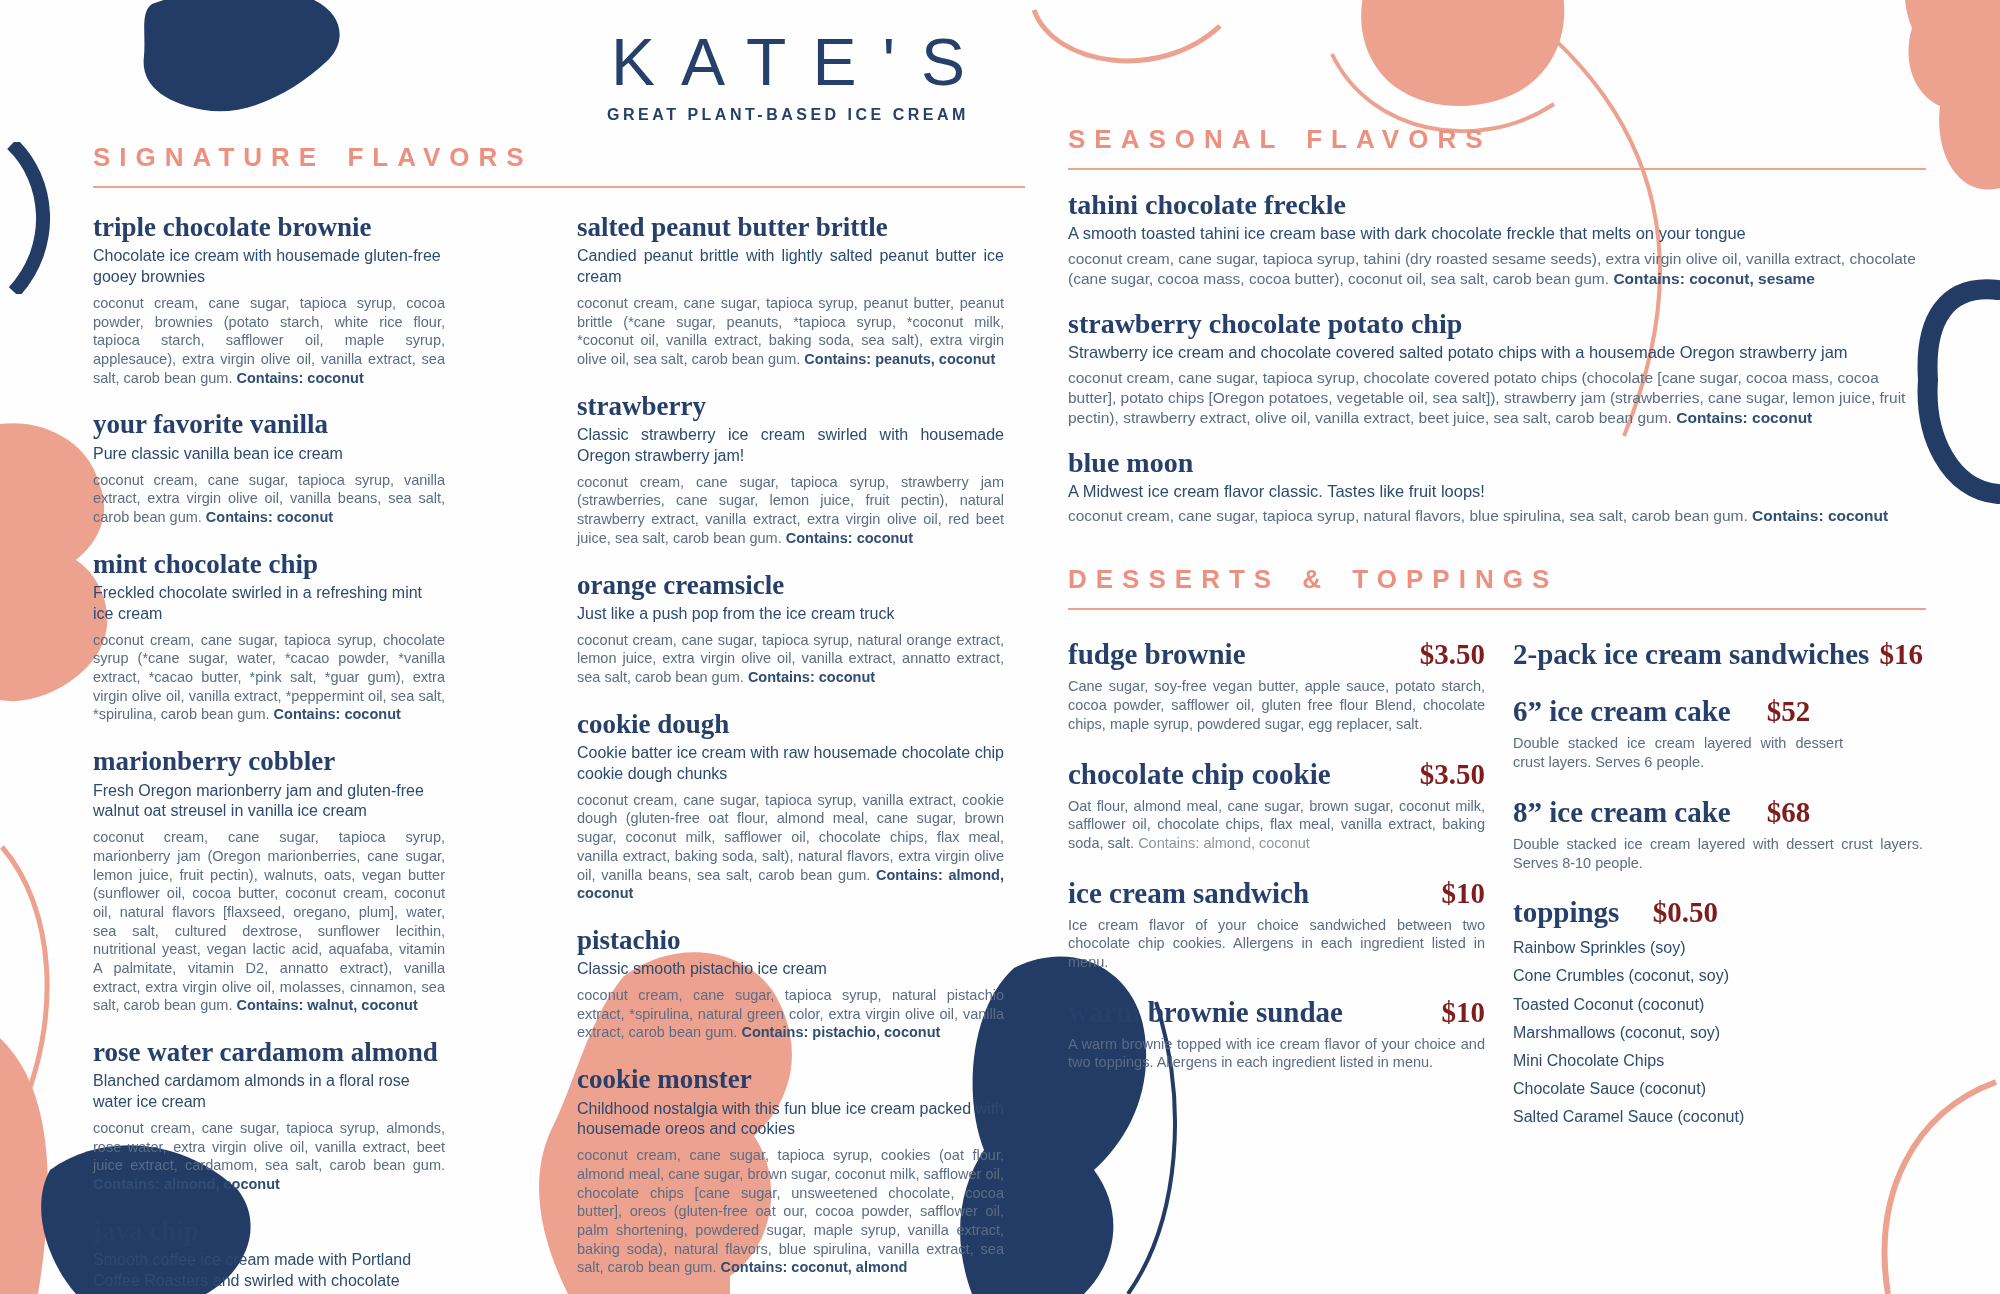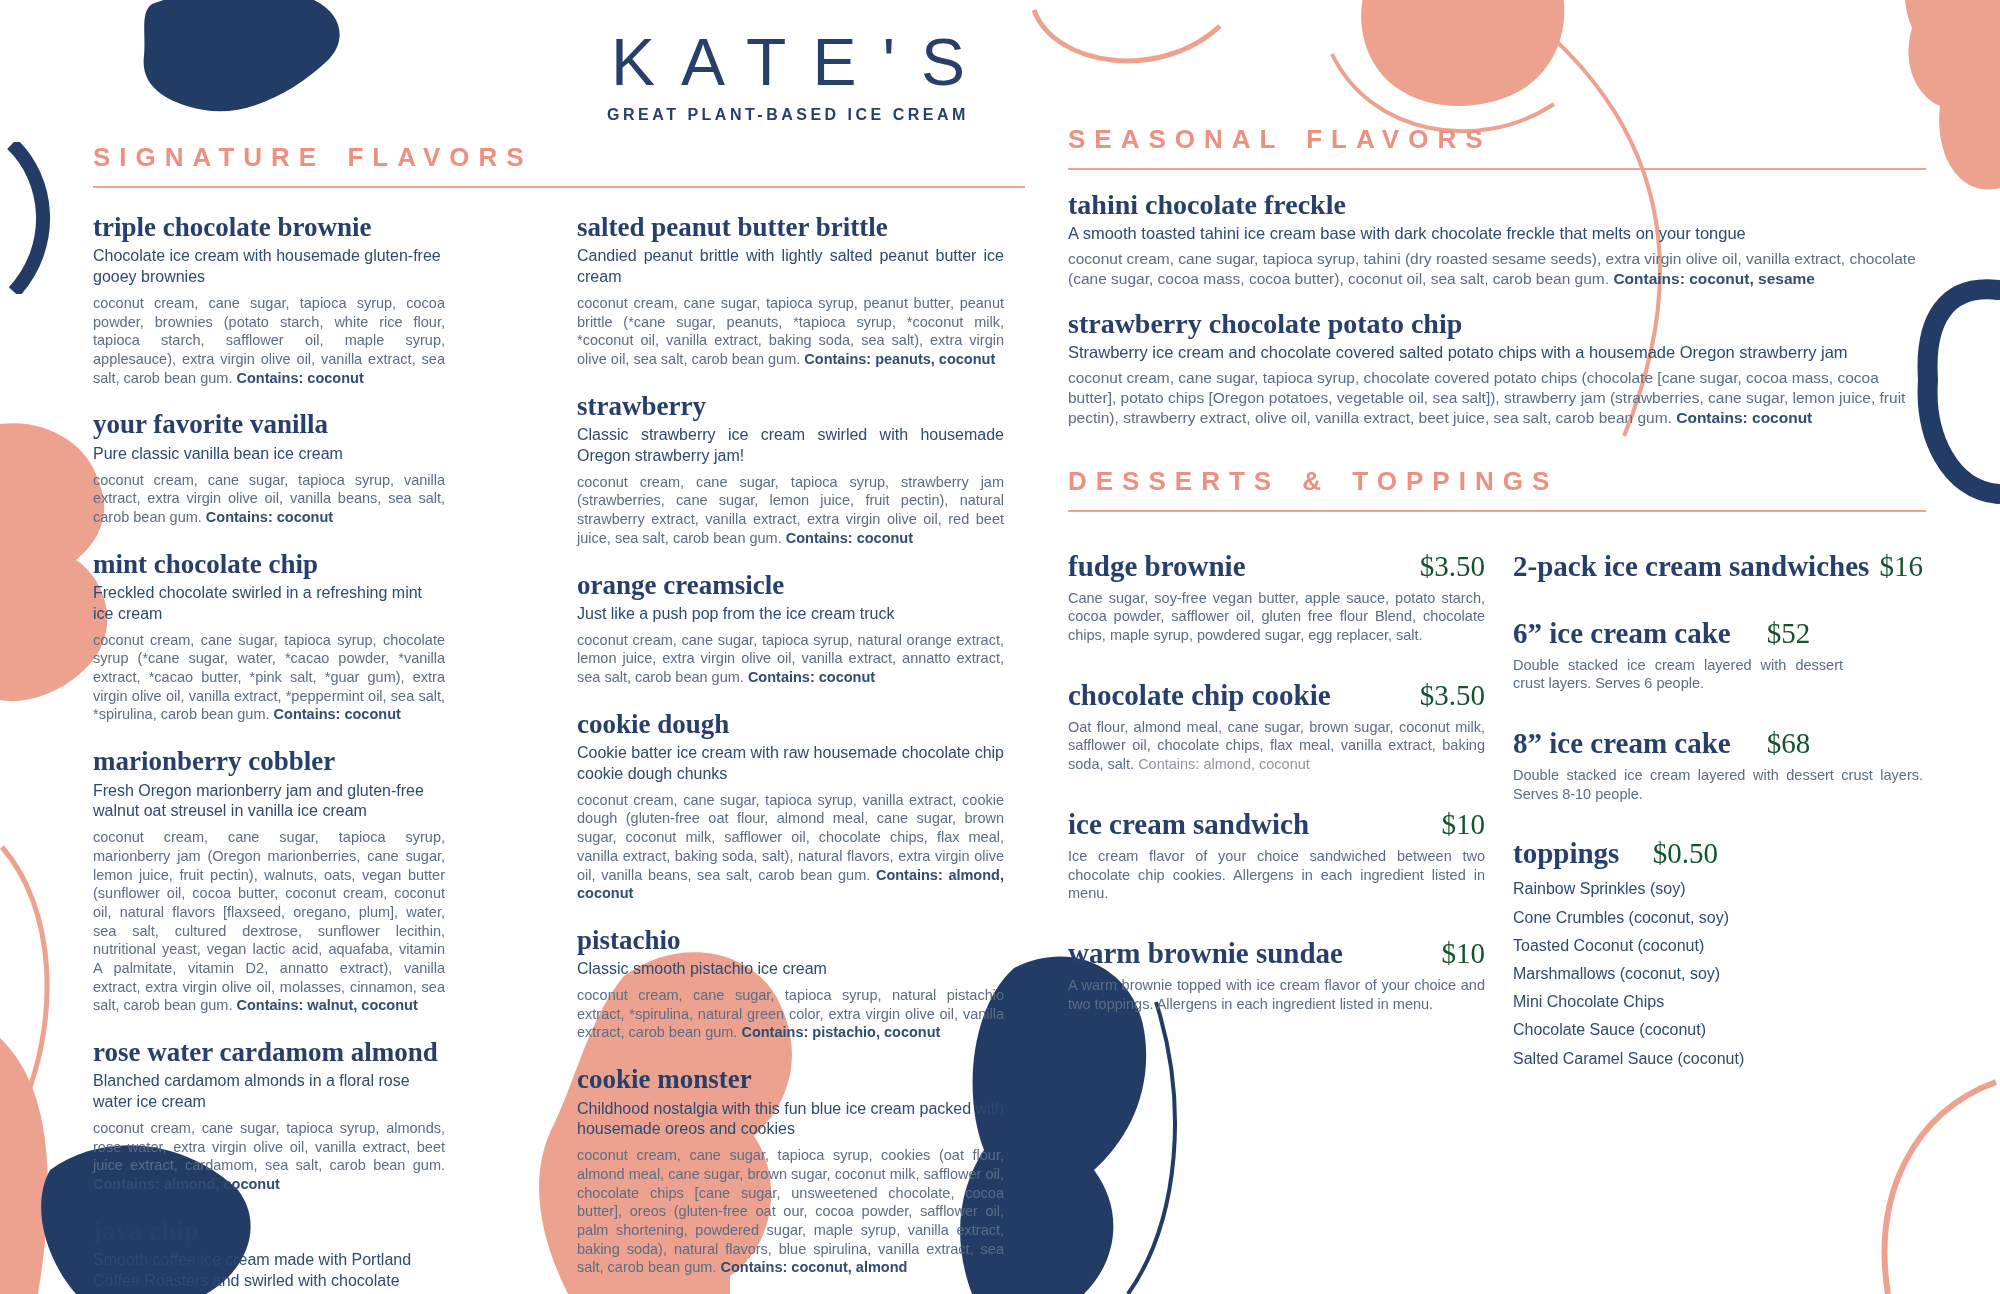--- a/index.html
+++ b/index.html
@@ -36,24 +36,24 @@
   .seasonal-item{margin-top:20px;}
   .seasonal-item h3{margin:0;font-family:"Liberation Serif",serif;font-weight:bold;font-size:28px;color:#27406b;line-height:1.05;}
   .seasonal-item .desc{margin:4px 0 4px 0;font-size:16.5px;}
   .seasonal-item .ing{font-size:15.5px;text-align:left;}
 
   
   .desserts-title{margin-top:38px;}
   .d-cols{display:flex;margin-top:4px;}
   .d-col-left{width:417px;margin-right:28px;}
   .d-col-right{width:410px;}
-  .d-item{margin-top:34px;}
+  .d-item{margin-top:24px;}
   .d-row{display:flex;align-items:baseline;}
   .d-row h3{margin:0;font-family:"Liberation Serif",serif;font-weight:bold;font-size:29px;color:#27406b;line-height:1.0;}
-  .d-price{font-family:"Liberation Serif",serif;font-weight:normal;font-size:29px;color:#14532d;}
+  .d-price{font-family:"Liberation Serif",serif;font-weight:bold;font-size:29px;color:#7f1d1d;}
   .price-right{margin-left:auto;}
   .price-gap{margin-left:36px;}
   .d-item .ing{margin-top:6px;}
   .toppings-list{margin-top:8px;}
   .top-item{font-size:16px;color:#2d4a70;margin-top:9px;line-height:1.2;}
 </style>
 </head>
 <body>
 
 <div class="page">
@@ -202,20 +202,25 @@
       <p class="desc">A smooth toasted tahini ice cream base with dark chocolate freckle that melts on your tongue</p>
       <p class="ing"><span>coconut cream, cane sugar, tapioca syrup, tahini (dry roasted sesame seeds), extra virgin olive oil, vanilla extract, chocolate (cane sugar, cocoa mass, cocoa butter), coconut oil, sea salt, carob bean gum.</span> <strong>Contains: coconut, sesame</strong></p>
     </div>
 
     <div class="seasonal-item">
       <h3>strawberry chocolate potato chip</h3>
       <p class="desc">Strawberry ice cream and chocolate covered salted potato chips with a housemade Oregon strawberry jam</p>
       <p class="ing"><span>coconut cream, cane sugar, tapioca syrup, chocolate covered potato chips (chocolate [cane sugar, cocoa mass, cocoa butter], potato chips [Oregon potatoes, vegetable oil, sea salt]), strawberry jam (strawberries, cane sugar, lemon juice, fruit pectin), strawberry extract, olive oil, vanilla extract, beet juice, sea salt, carob bean gum.</span> <strong>Contains: coconut</strong></p>
     </div>
 
+    <div class="seasonal-item">
+      <h3>blue moon</h3>
+      <p class="desc">A Midwest ice cream flavor classic. Tastes like fruit loops!</p>
+      <p class="ing"><span>coconut cream, cane sugar, tapioca syrup, natural flavors, blue spirulina, sea salt, carob bean gum.</span> <strong>Contains: coconut</strong></p>
+    </div>
 
     <h2 class="section-title desserts-title">DESSERTS &amp; TOPPINGS</h2>
     <hr class="rule">
 
     <div class="d-cols">
       <div class="d-col-left">
 
         <div class="d-item">
           <div class="d-row">
             <h3>fudge brownie</h3>

